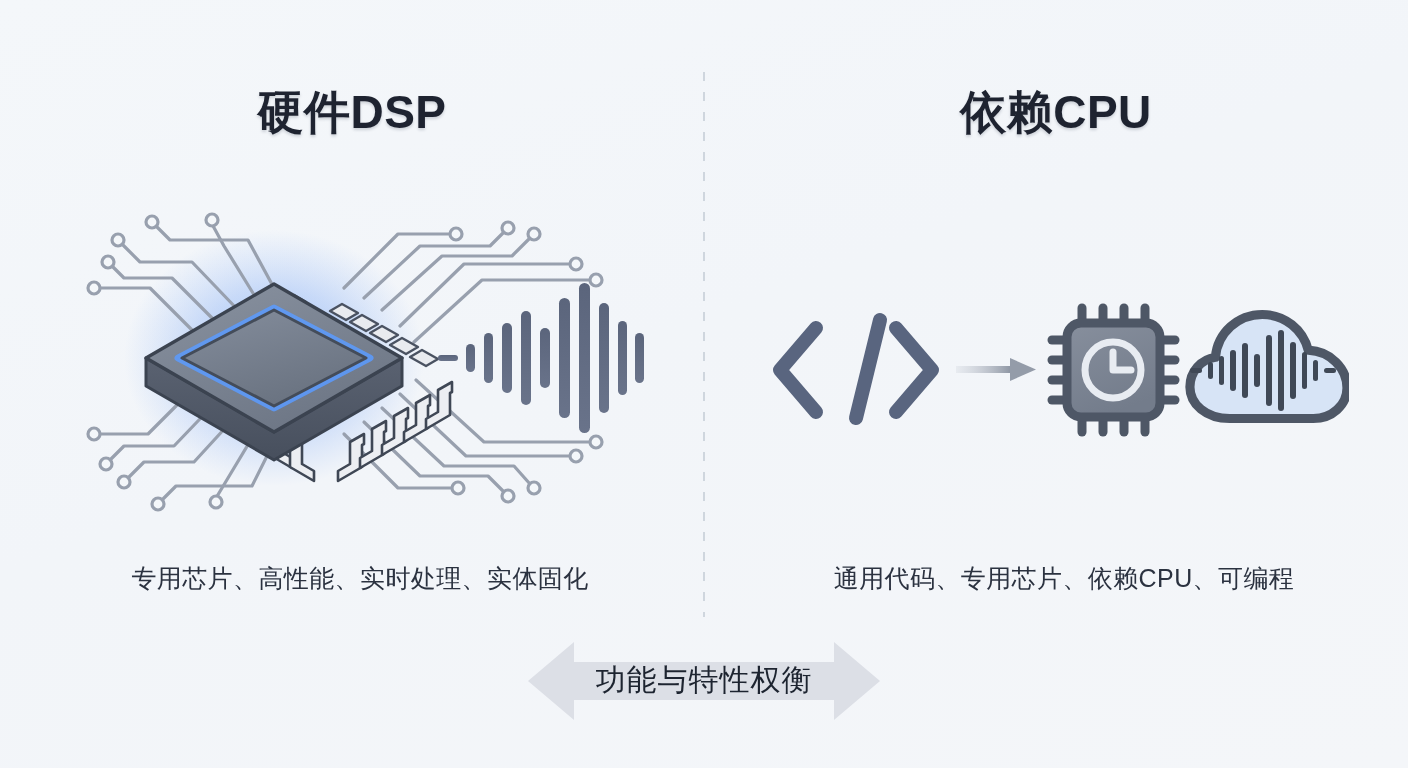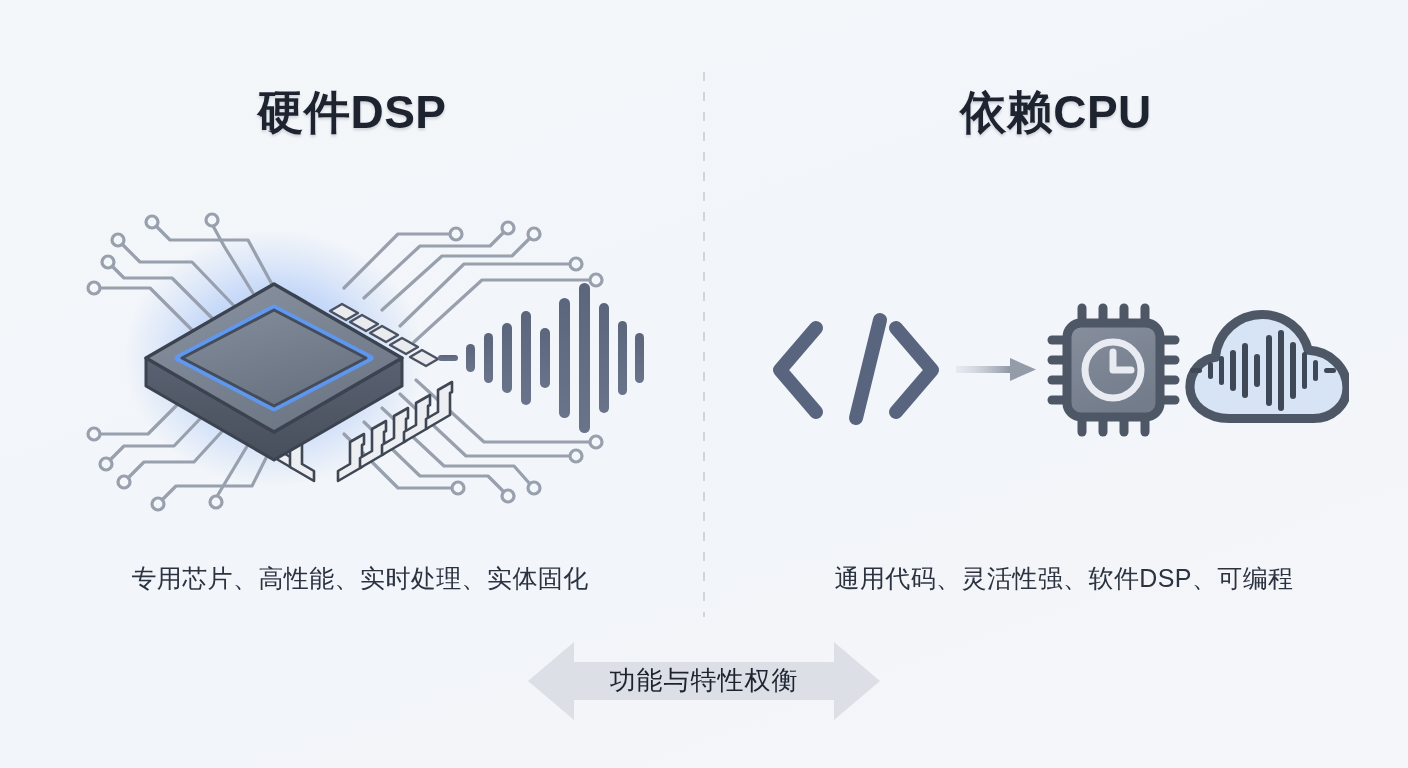--- a/index.html
+++ b/index.html
@@ -54,21 +54,21 @@
 
   
   .banner {
     position: absolute;
     left: 528px; top: 638px;
     width: 352px; height: 86px;
   }
   .banner-label {
     position: absolute; inset: 0;
     display: flex; align-items: center; justify-content: center;
-    font-size: 26px; color: #1d2430; letter-spacing: 1px;
+    font-size: 30px; color: #1d2430; letter-spacing: 1px;
     padding-bottom: 2px;
     text-align: right;
   }
 </style>
 </head>
 <body>
 
 <div class="stage">
 
   <div class="divider"></div>
@@ -283,21 +283,21 @@
             <rect x="514" y="40" width="6" height="81" rx="3"></rect>
             <rect x="526" y="52" width="6" height="57" rx="3"></rect>
             <rect x="538" y="62" width="5" height="37" rx="2.5"></rect>
             <rect x="549" y="70" width="5" height="21" rx="2.5"></rect>
             <rect x="560" y="78" width="12" height="5" rx="2.5"></rect>
           </g>
         </g>
       </svg>
     </div>
 
-    <div class="col-caption">通用代码、灵活性强、软件DSP、可编程</div>
+    <div class="col-caption">通用代码、专用芯片、依赖CPU、可编程</div>
   </div>
 
   <div class="banner">
     <svg viewBox="0 0 352 86" width="352" height="86" xmlns="http://www.w3.org/2000/svg">
       <path d="M0 43 L46 4 L46 24 L306 24 L306 4 L352 43 L306 82 L306 62 L46 62 L46 82 Z" fill="#dcdfe6"></path>
     </svg>
     <div class="banner-label">功能与特性权衡</div>
   </div>
 
 </div>

